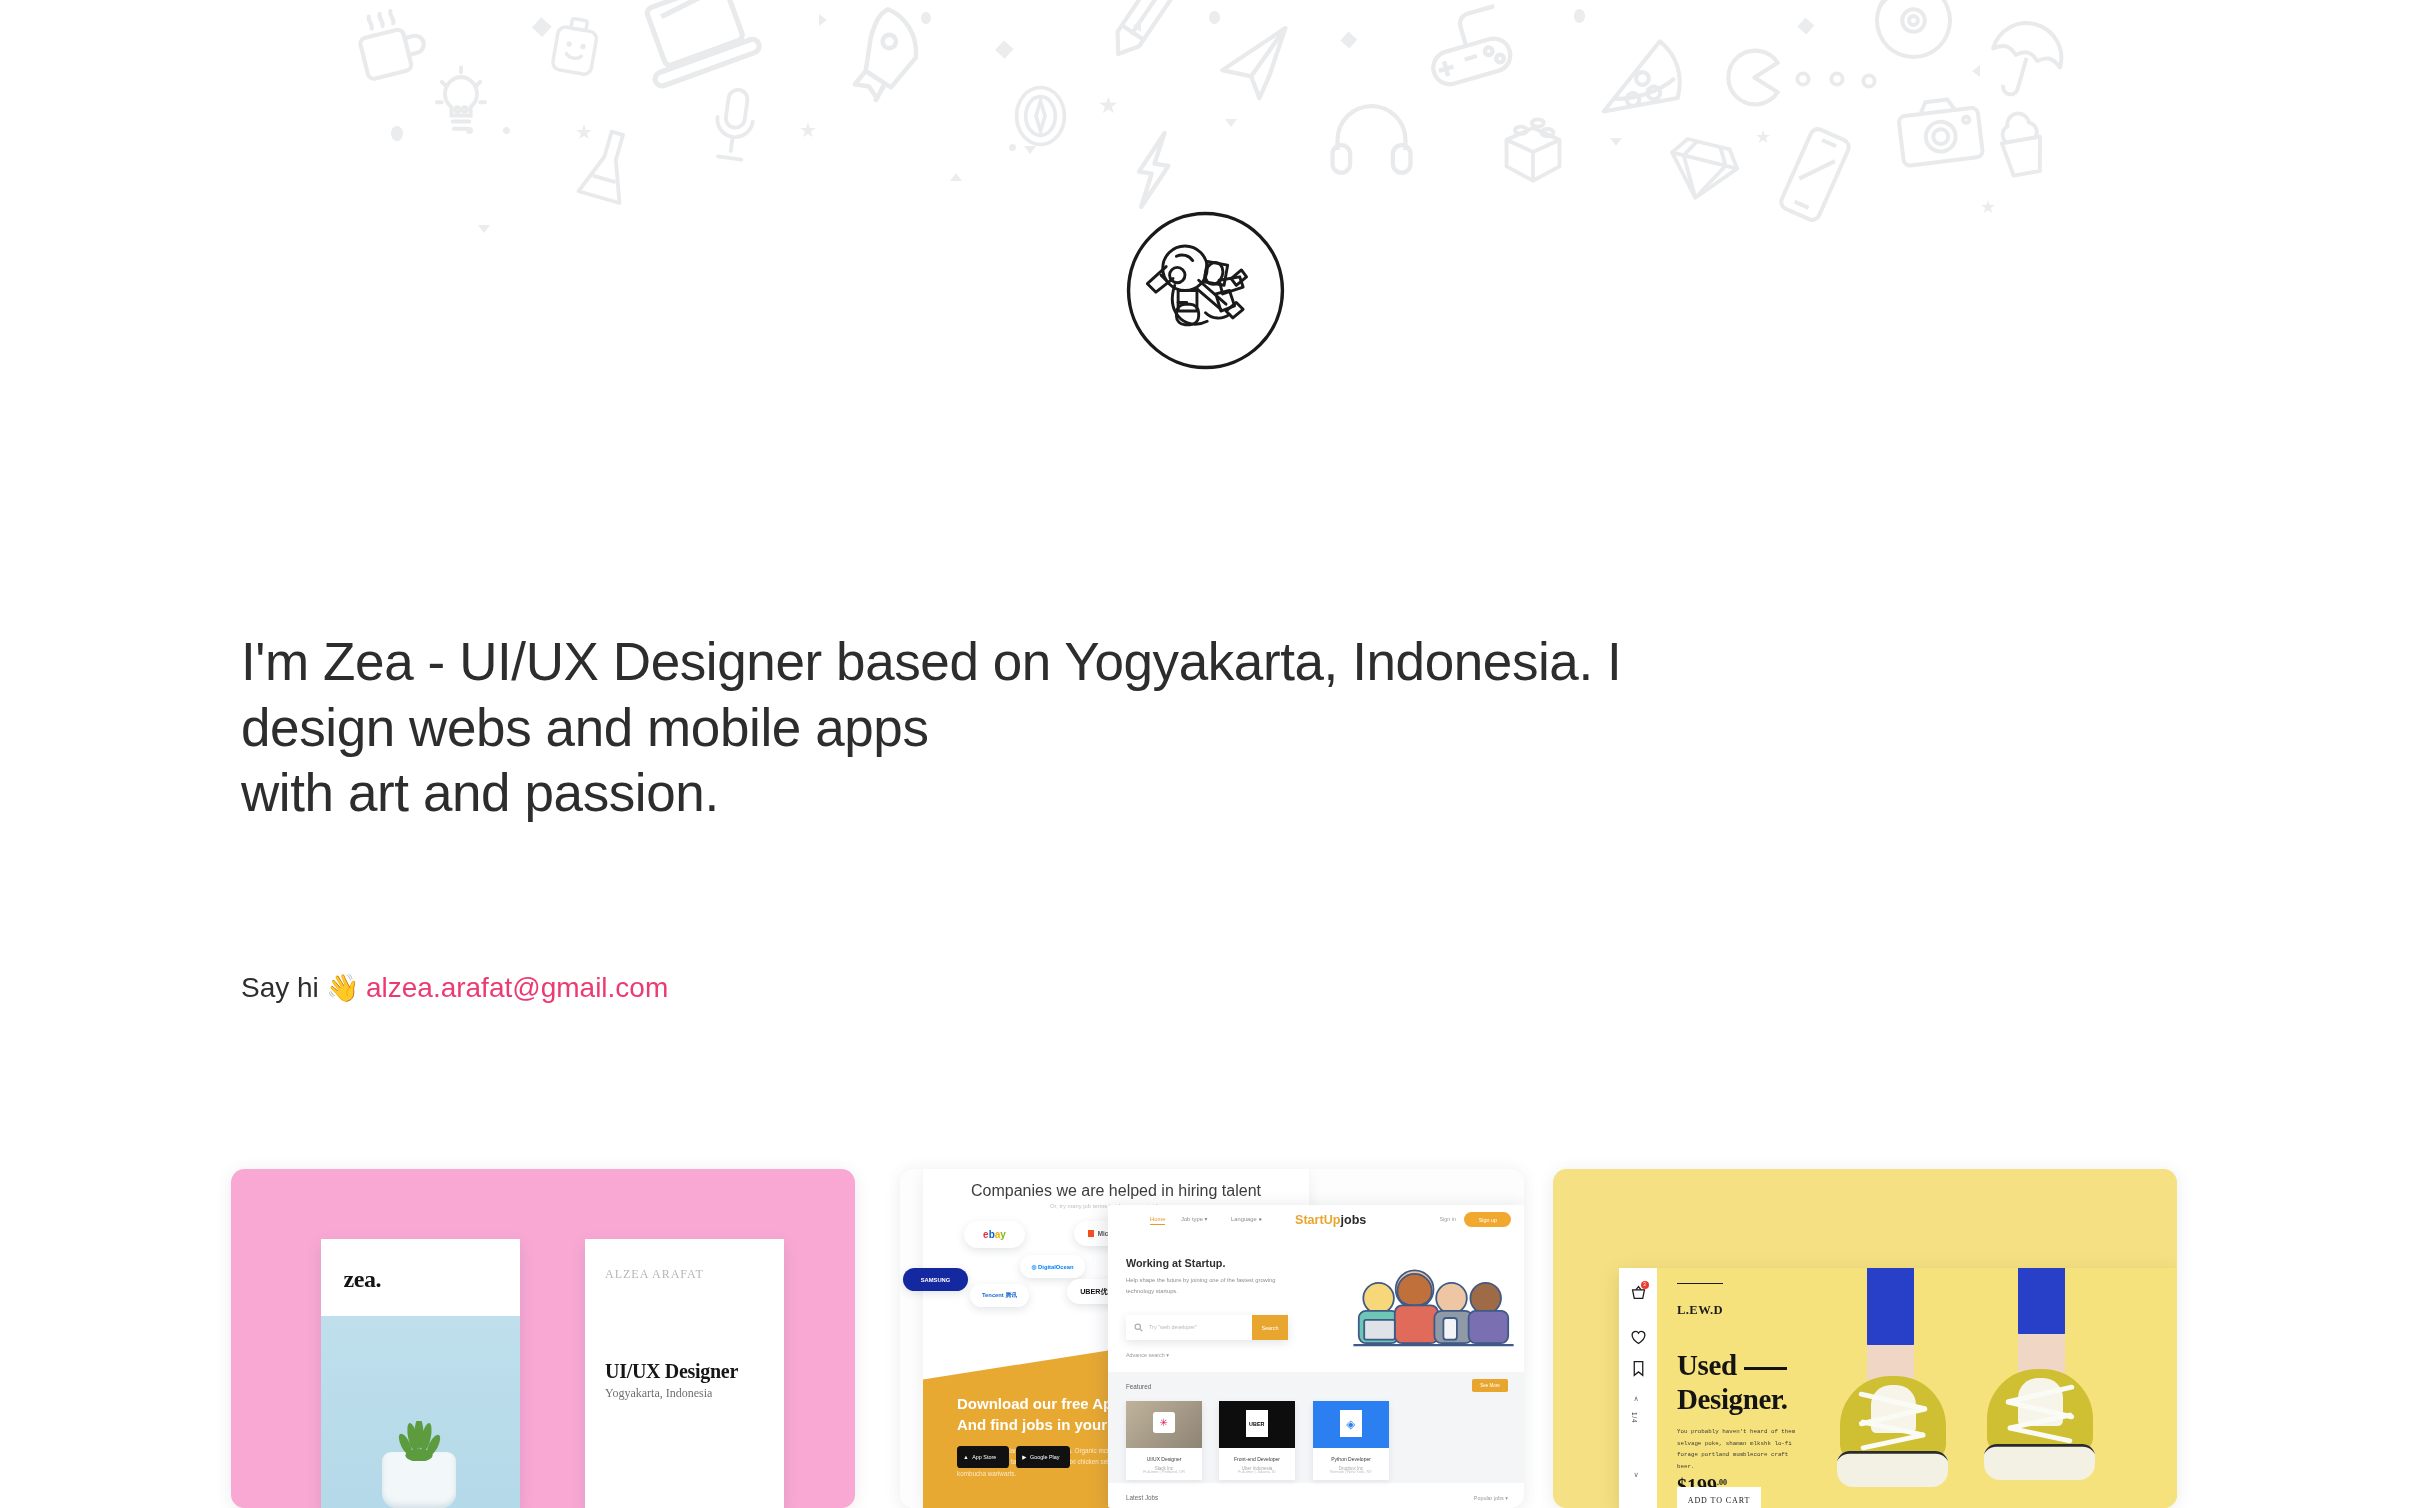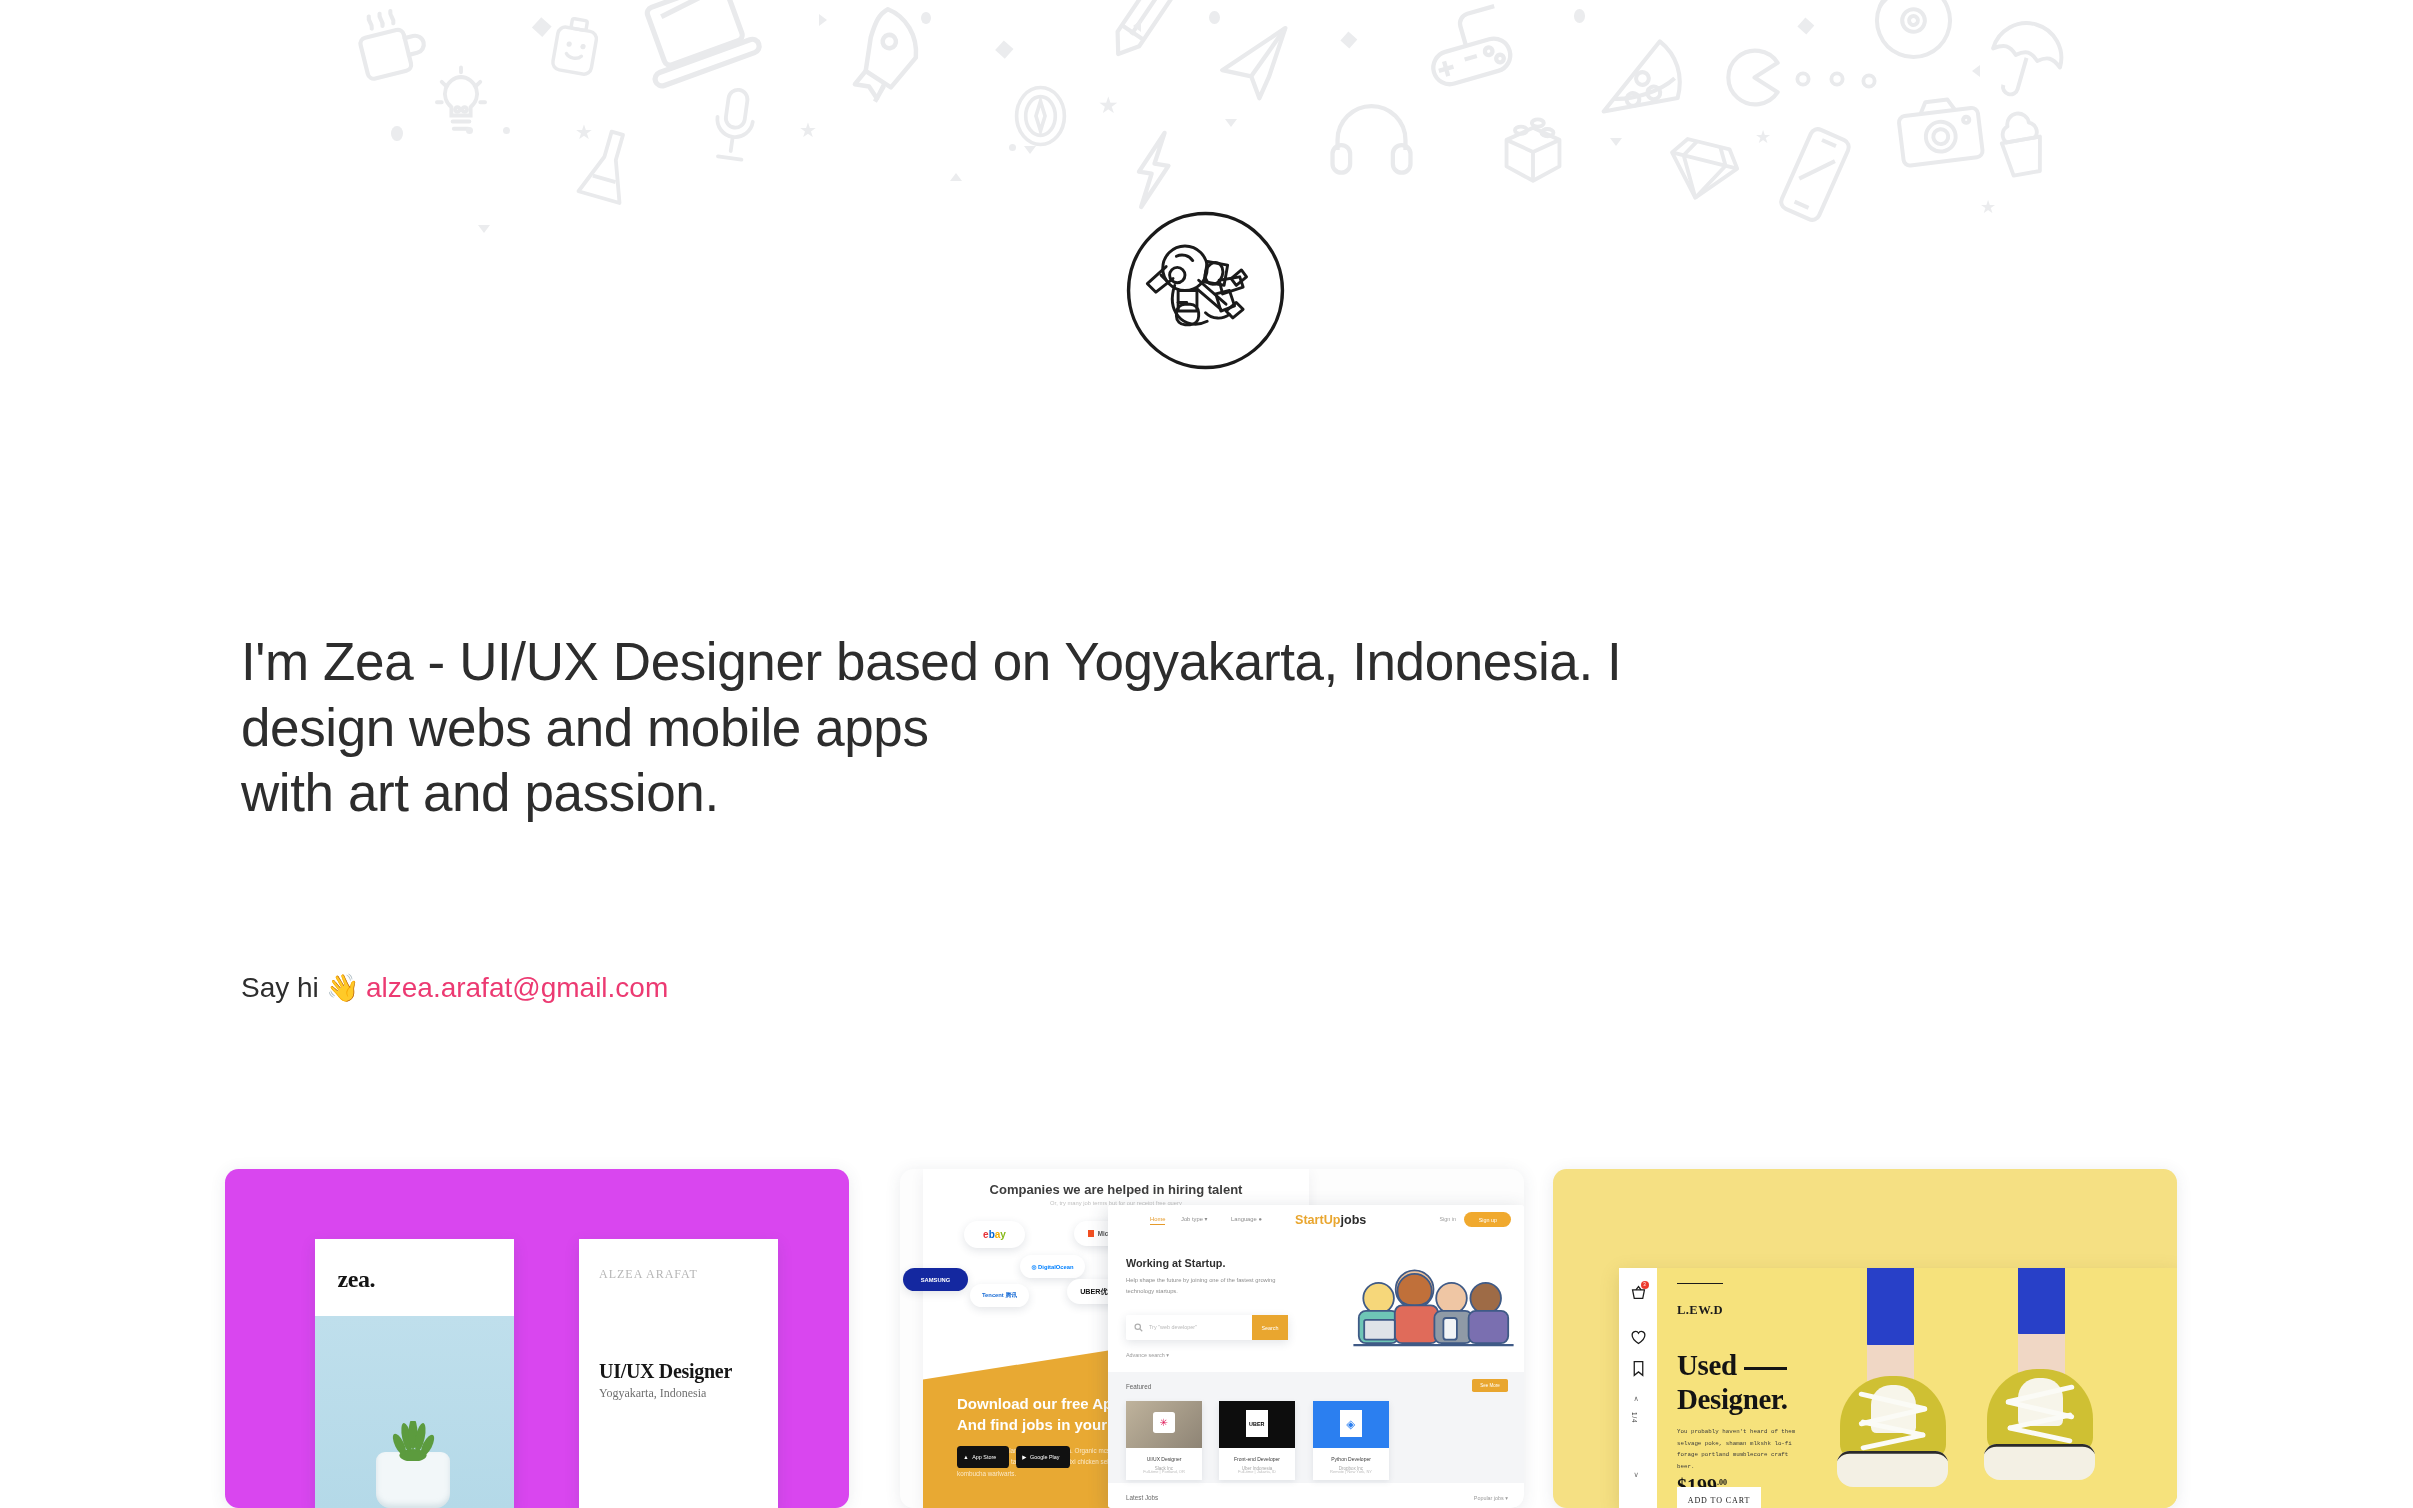--- a/index.html
+++ b/index.html
@@ -61,21 +61,21 @@
   }
   .sayhi .wave { font-size:27px; margin:0 6.3px 0 7.2px; }
   .sayhi .mail { color:#ec3a72; text-decoration:none; }
 
   
   .cards { position:absolute; left:0; top:1169px; width:2413px; height:339px; }
   .card {
     position:absolute; top:0; height:339px; border-radius:13.5px;
     overflow:hidden; box-shadow:0 2.7px 16px rgba(60,70,90,0.10);
   }
-  .card-1 { left:225px; width:624px; background:#d946ef; }
+  .card-1 { left:231px; width:624px; background:#f9a8d4; }
   .card-2 { left:900px; width:624px; background:#fdfdfd; }
   .card-3 { left:1553px; width:624px; background:#f5e083; }
 
   
   .c1-sheet-a {
     position:absolute; left:90px; top:70px; width:199px; height:269px;
     background:#ffffff; box-shadow:0 4.5px 14.4px rgba(40,70,90,0.13);
   }
   .c1-sheet-a .brand {
     position:absolute; left:22.4px; top:27px;
@@ -110,21 +110,21 @@
     position:absolute; left:20px; top:147px; font-family:"Liberation Serif", serif;
     font-size:12px; color:#6f6f6f;
   }
 
   
   .c2-left {
     position:absolute; left:23px; top:0; width:386px; height:339px;
     background:#ffffff; box-shadow:0 3.6px 12.6px rgba(60,70,90,.08);
   }
   .c2-head { position:absolute; left:0; top:12.6px; width:386px; text-align:center; }
-  .c2-head .t { font-size:13px; color:#3d3d3d;font-weight:bold; }
+  .c2-head .t { font-size:16px; color:#3d3d3d; }
   .c2-head .s { font-size:5.8px; color:#bfbfbf; margin-top:3.6px; }
   .logo-chip {
     position:absolute; background:#fff; border-radius:15.3px;
     box-shadow:0 2.7px 8px rgba(40,55,80,.13);
     display:flex; align-items:center; justify-content:center;
     font-size:10px; font-weight:700;
   }
   .c2-diag {
     position:absolute; left:0; bottom:0; width:386px; height:189px;
     background:#e8a933; clip-path:polygon(0 32%, 100% 0, 100% 100%, 0 100%);

